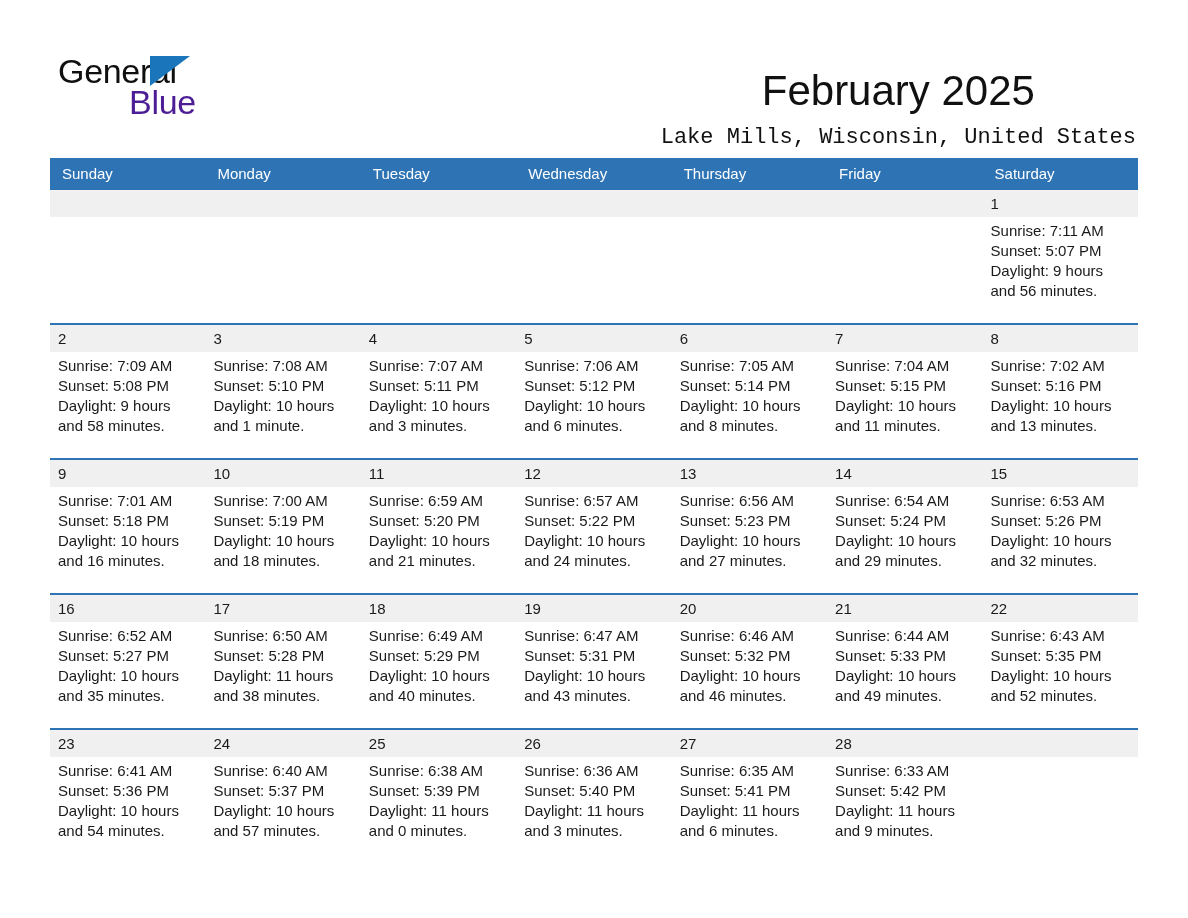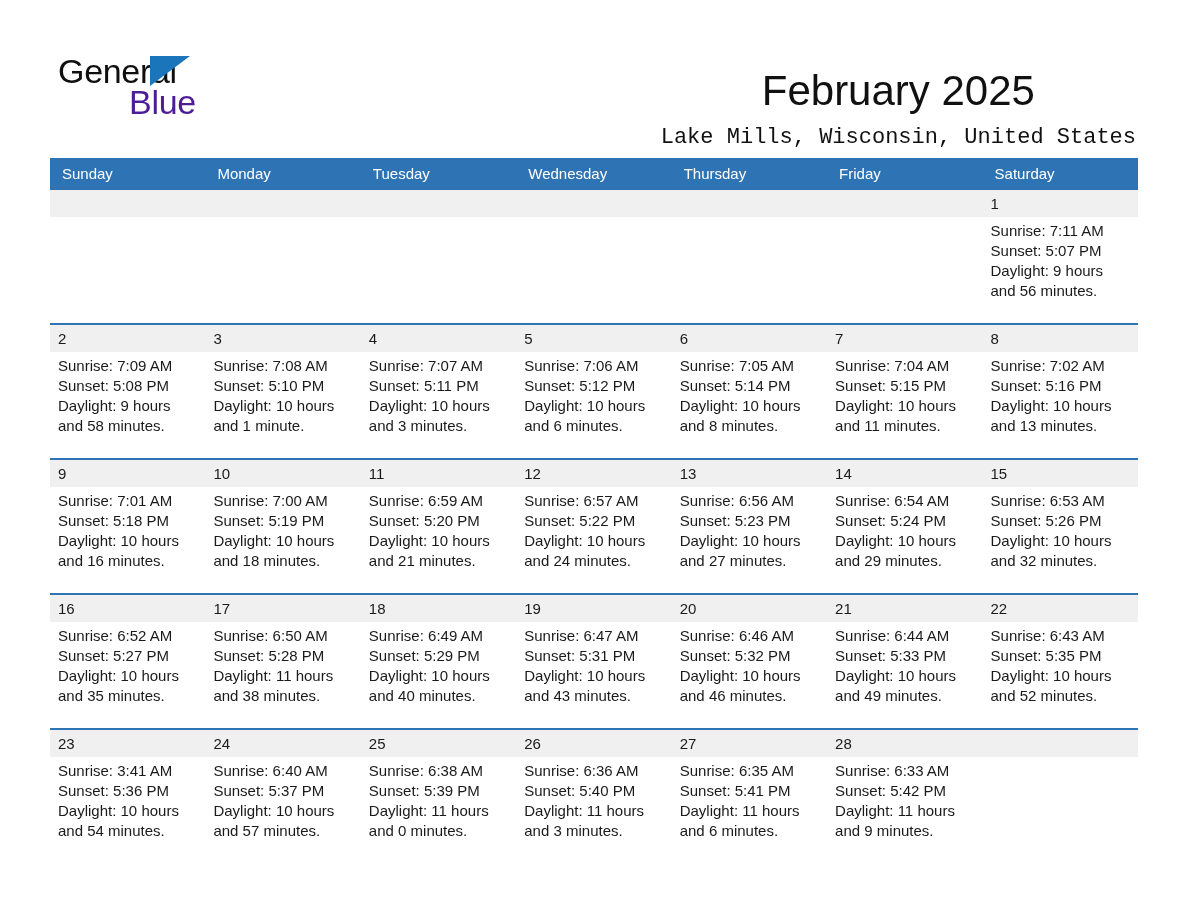--- a/index.html
+++ b/index.html
@@ -377,21 +377,21 @@
               <div>Sunrise: 6:43 AM</div>
               <div>Sunset: 5:35 PM</div>
               <div class="daylight">Daylight: 10 hours and 52 minutes.</div>
             </div>
           </td>
         </tr>
         <tr>
           <td>
             <div class="daynum">23</div>
             <div class="dayinfo">
-              <div>Sunrise: 3:41 AM</div>
+              <div>Sunrise: 6:41 AM</div>
               <div>Sunset: 5:36 PM</div>
               <div class="daylight">Daylight: 10 hours and 54 minutes.</div>
             </div>
           </td>
           <td>
             <div class="daynum">24</div>
             <div class="dayinfo">
               <div>Sunrise: 6:40 AM</div>
               <div>Sunset: 5:37 PM</div>
               <div class="daylight">Daylight: 10 hours and 57 minutes.</div>

